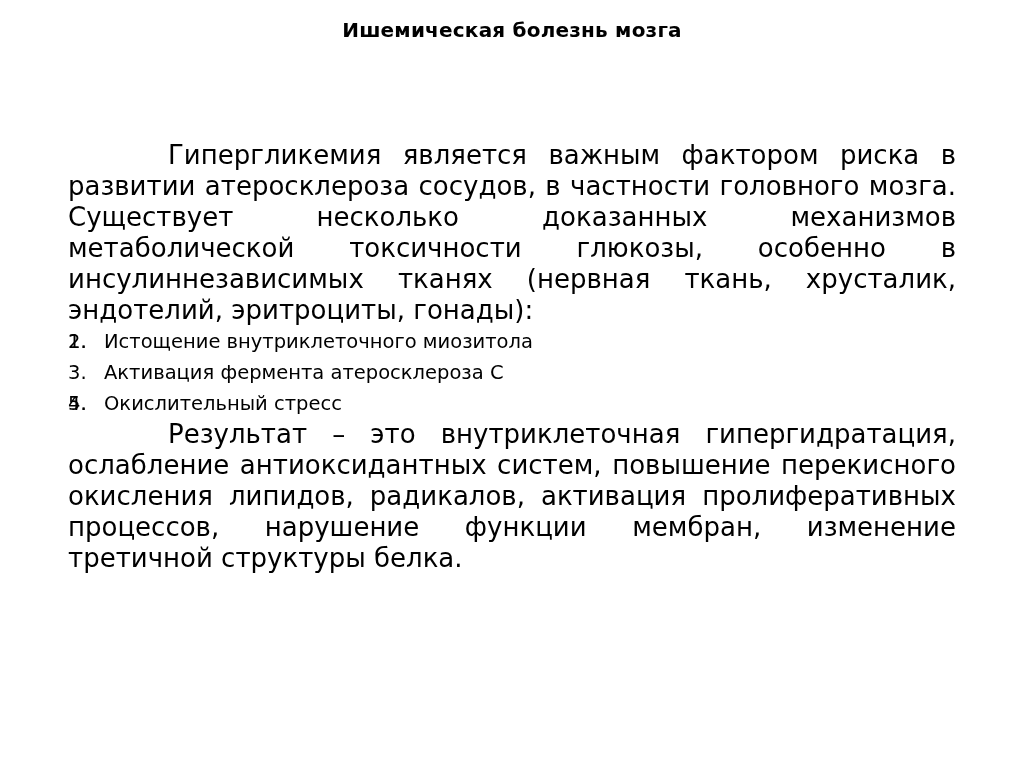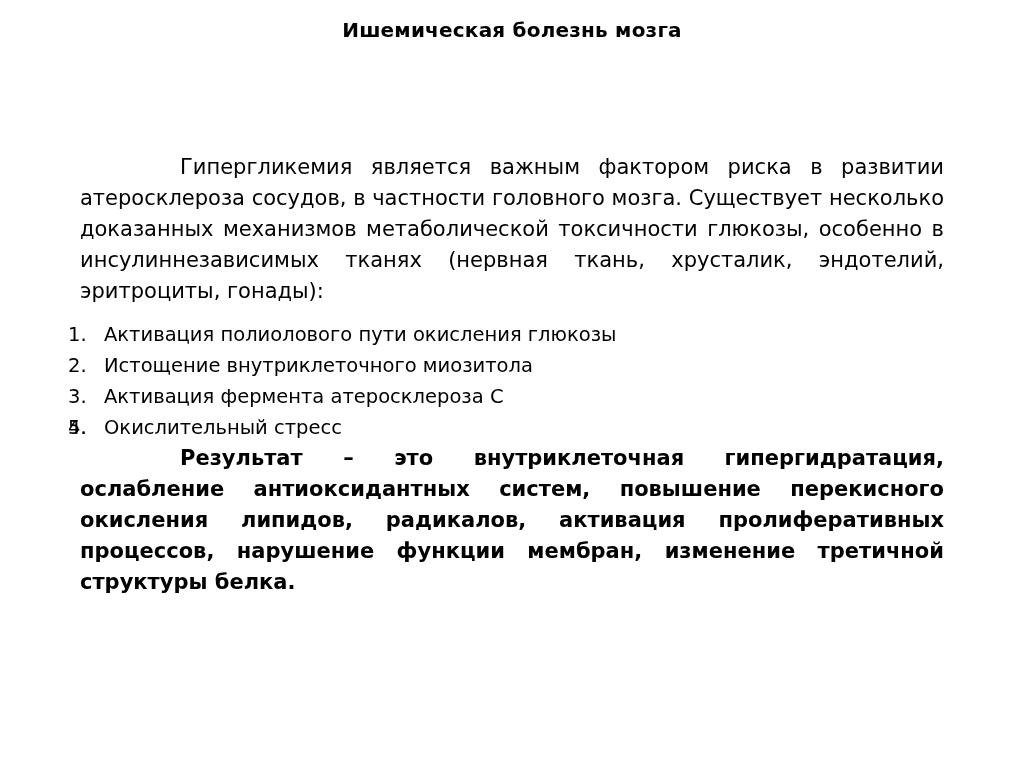--- a/index.html
+++ b/index.html
@@ -30,30 +30,29 @@
     font-weight: bold;
     letter-spacing: 0.2px;
   }
   .body-area {
     position: absolute;
     top: 140px;
     left: 68px;
     width: 888px;
   }
   p.para {
-    margin: 12px;
-    font-size: 21px;
+    margin: 0;
+    font-size: 26px;
     line-height: 31px;
     text-align: justify;
     text-justify: inter-word;
     text-indent: 100px;
   }
   p.para.second {
     margin-top: 0;
-    font-weight: bold;
   }
   ol.numbered {
     list-style: none;
     margin: 0;
     padding: 0;
   }
   ol.numbered li {
     font-size: 19.5px;
     line-height: 31px;
     position: relative;
@@ -74,21 +73,20 @@
 
   <div class="slide-title">Ишемическая болезнь мозга</div>
 
   <div class="body-area">
 
     <p class="para">Гипергликемия является важным фактором риска в развитии атеросклероза сосудов, в частности головного мозга. Существует несколько доказанных механизмов метаболической токсичности глюкозы, особенно в инсулиннезависимых тканях (нервная ткань, хрусталик, эндотелий, эритроциты, гонады):</p>
 
     <ol class="numbered">
       <li>
         <span class="num">1.</span>
-        <span>Активация полиолового пути окисления глюкозы</span>
       </li>
       <li>
         <span class="num">2.</span>
         <span>Истощение внутриклеточного миозитола</span>
       </li>
       <li>
         <span class="num">3.</span>
         <span>Активация фермента атеросклероза С</span>
       </li>
       <li>

